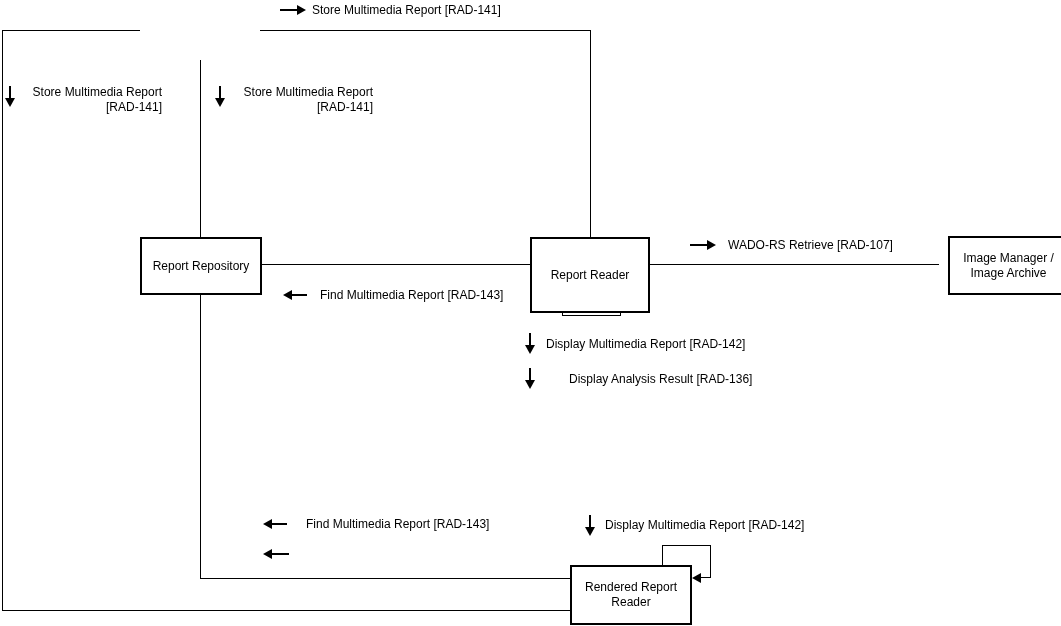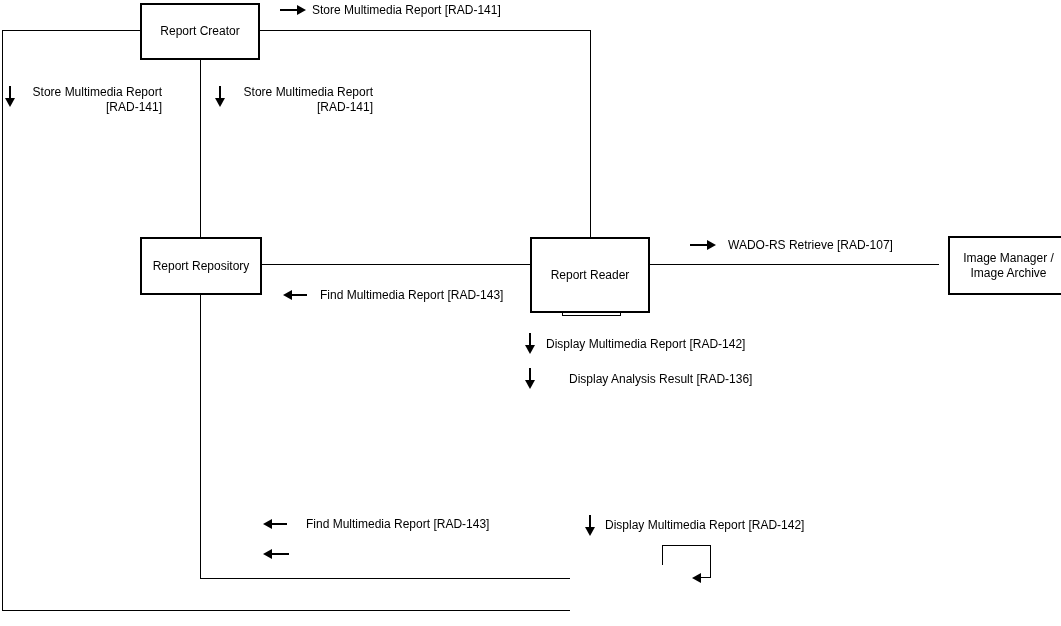--- a/index.html
+++ b/index.html
@@ -71,29 +71,30 @@
   <div class="line" style="left:562px;top:315px;width:59px;height:1px;"></div>
   <div class="line" style="left:620px;top:305px;width:1px;height:10px;"></div>
   <div class="tri-up" style="left:616px;top:296px;"></div>
 
   <div class="line" style="left:662px;top:545px;width:1px;height:20px;"></div>
   <div class="line" style="left:662px;top:545px;width:49px;height:1px;"></div>
   <div class="line" style="left:710px;top:545px;width:1px;height:33px;"></div>
   <div class="line" style="left:700px;top:577px;width:11px;height:1px;"></div>
   <div class="tri-left" style="left:692px;top:573px;"></div>
 
-  <div class="actor-box" style="left:140px;top:3px;width:120px;height:57px;">Report Creator</div>
 
   <div class="actor-box" style="left:140px;top:237px;width:122px;height:58px;">Report Repository</div>
 
   <div class="actor-box" style="left:530px;top:237px;width:120px;height:76px;">Report Reader</div>
 
   <div class="actor-box" style="left:948px;top:236px;width:121px;height:59px;">Image Manager /
 Image Archive</div>
 
+  <div class="actor-box" style="left:570px;top:565px;width:122px;height:60px;">Rendered Report
+Reader</div>
 
   <div class="glyph" style="left:280px;top:5px;width:27px;height:10px;">
     <div class="stem-h" style="left:0;top:4px;width:18px;"></div>
     <div class="tri-right" style="left:17px;top:0;"></div>
   </div>
   <div class="txt" style="left:312px;top:3px;">Store Multimedia Report [RAD-141]</div>
 
   <div class="glyph" style="left:5px;top:86px;width:10px;height:21px;">
     <div class="stem-v" style="left:4px;top:0;height:13px;"></div>
     <div class="tri-down" style="left:0;top:12px;"></div>

